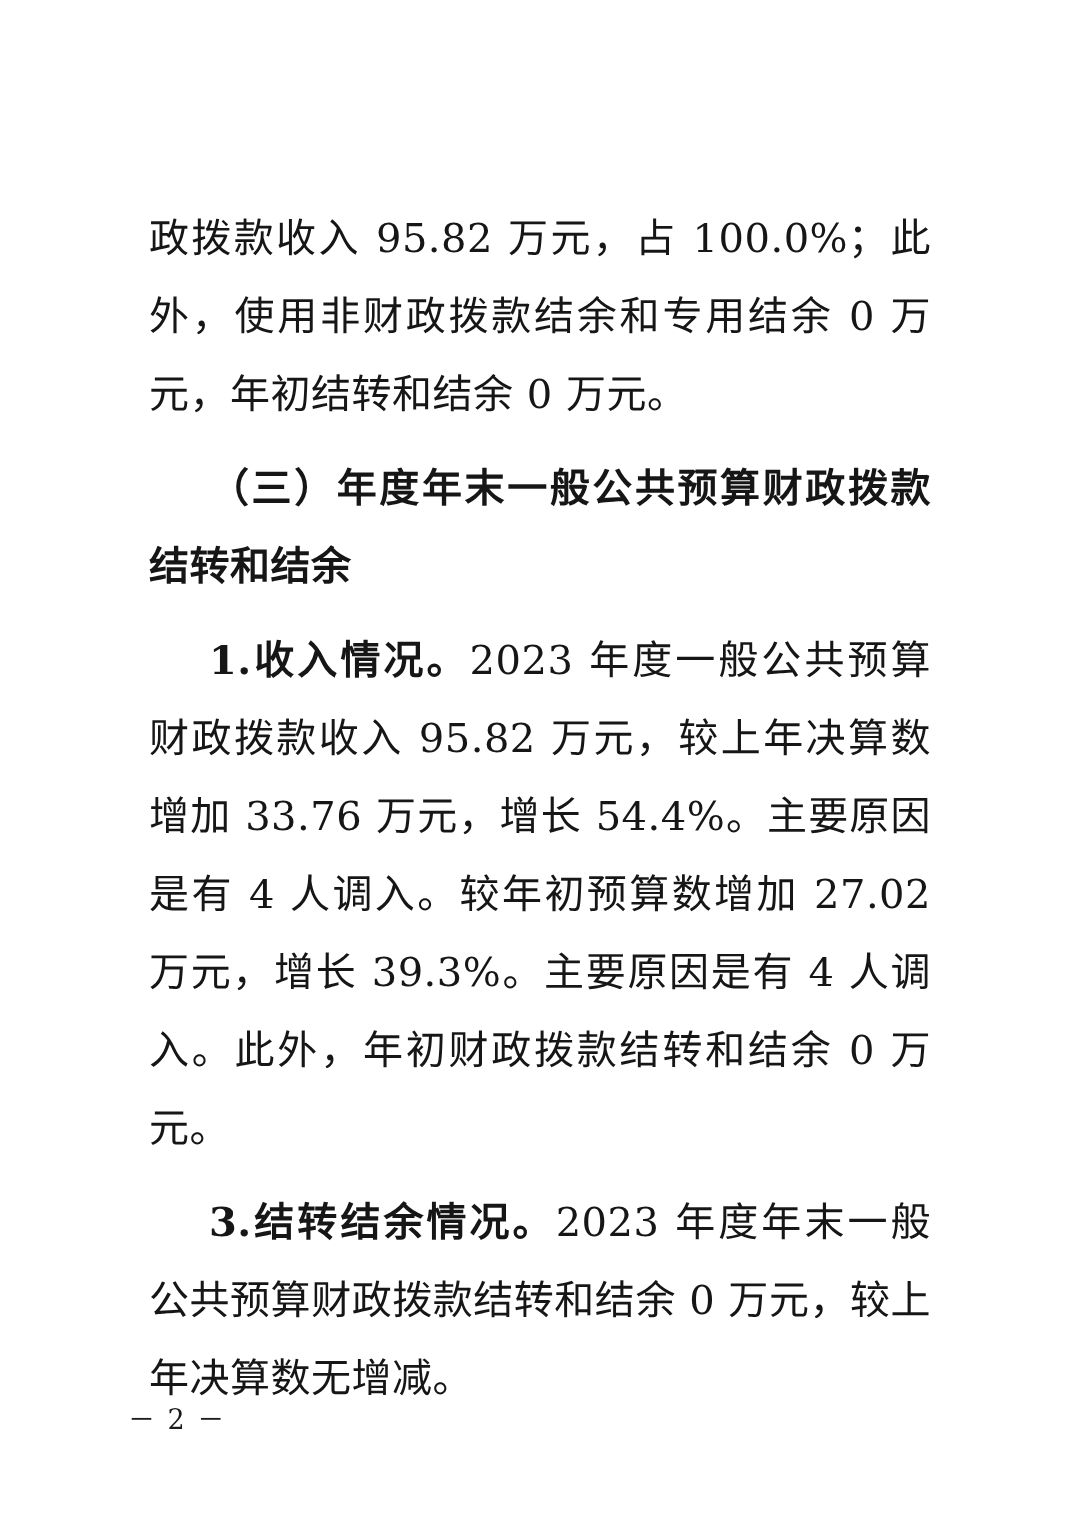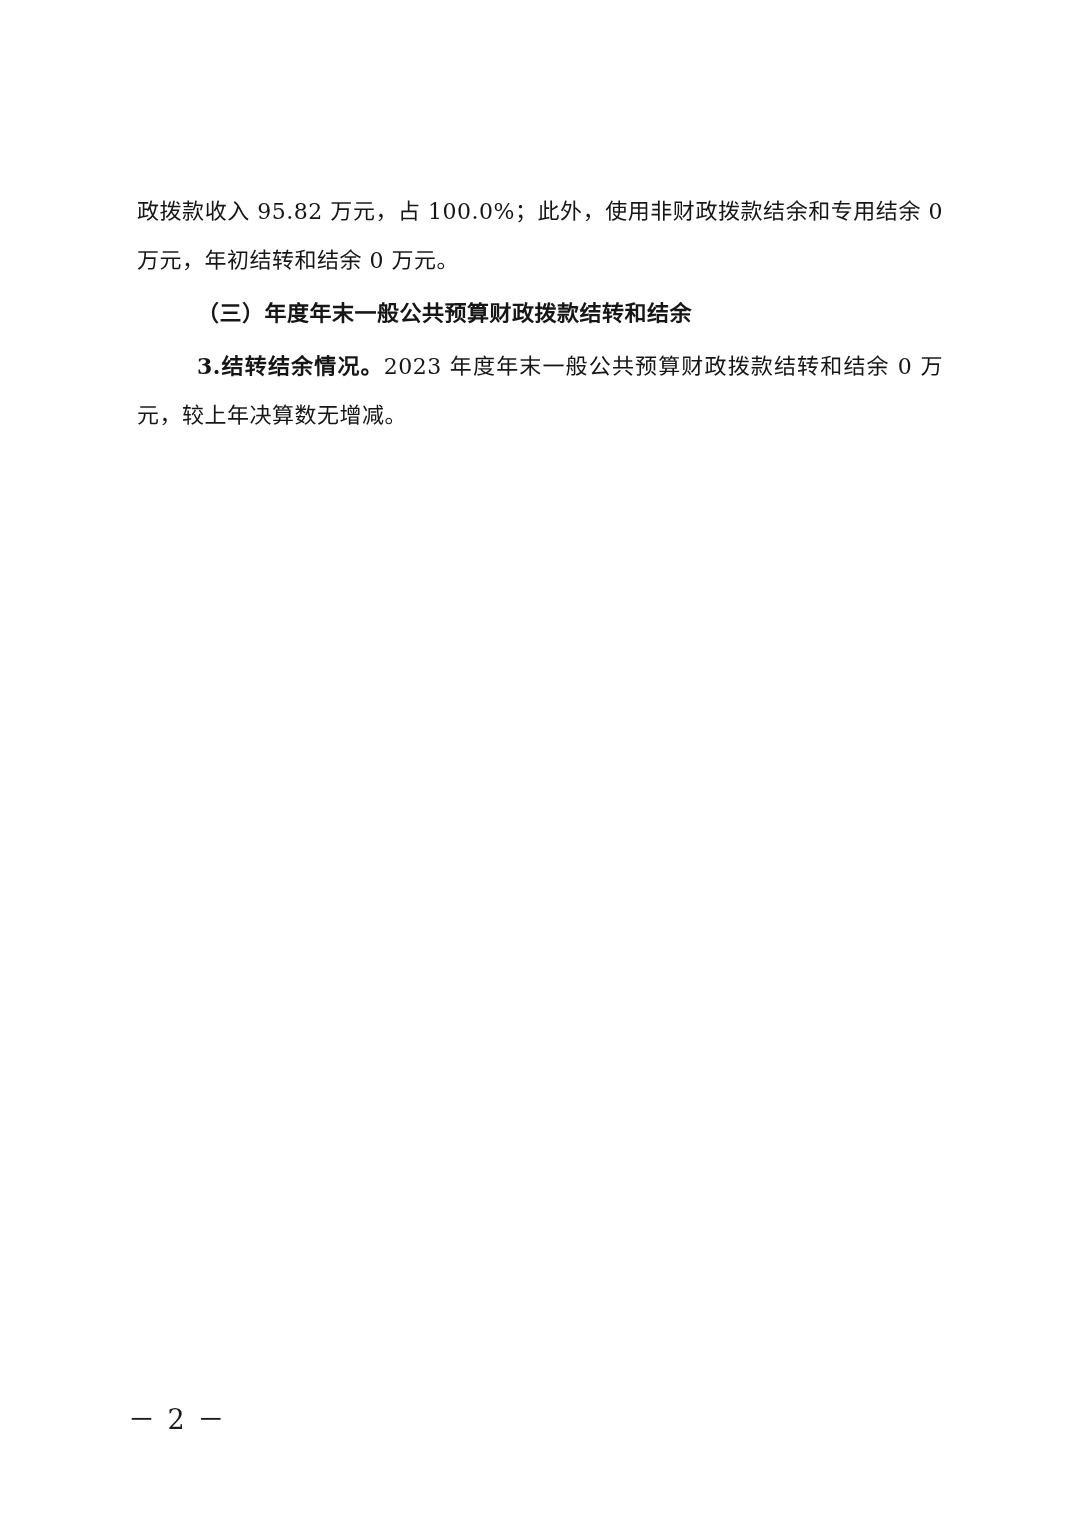--- a/index.html
+++ b/index.html
@@ -16,23 +16,23 @@
     font-family: "DejaVu Serif", "Liberation Serif", serif;
     color: #161616;
   }
   .content {
     position: absolute;
     left: 133px;
     top: 183px;
     width: 814px;
   }
   .para {
-    margin: 4px;
-    font-size: 22px;
-    line-height: 49px;
+    margin: 16px;
+    font-size: 40px;
+    line-height: 78px;
     text-align: justify;
     text-justify: inter-ideograph;
     letter-spacing: 0.5px;
   }
   .para.indent {
     text-indent: 60px;
   }
   .para .lead {
     font-weight: bold;
   }
@@ -50,16 +50,17 @@
   }
 </style>
 </head>
 <body>
 
 <div class="page">
   <div class="content">
 
   <p class="para"><span>政拨款收入 95.82 万元，占 100.0%；此外，使用非财政拨款结余和专用结余 0 万元，年初结转和结余 0 万元。</span></p>
       <p class="para heading indent"><span>（三）年度年末一般公共预算财政拨款结转和结余</span></p>
+      <p class="para indent"><b class="lead">1.收入情况。</b><span>2023 年度一般公共预算财政拨款收入 95.82 万元，较上年决算数增加 33.76 万元，增长 54.4%。主要原因是有 4 人调入。较年初预算数增加 27.02 万元，增长 39.3%。主要原因是有 4 人调入。此外，年初财政拨款结转和结余 0 万元。</span></p>
       <p class="para indent"><b class="lead">3.结转结余情况。</b><span>2023 年度年末一般公共预算财政拨款结转和结余 0 万元，较上年决算数无增减。</span></p>
     </div>
   <div class="footer">－ 2 －</div>
 </div>
 
 </body></html>

